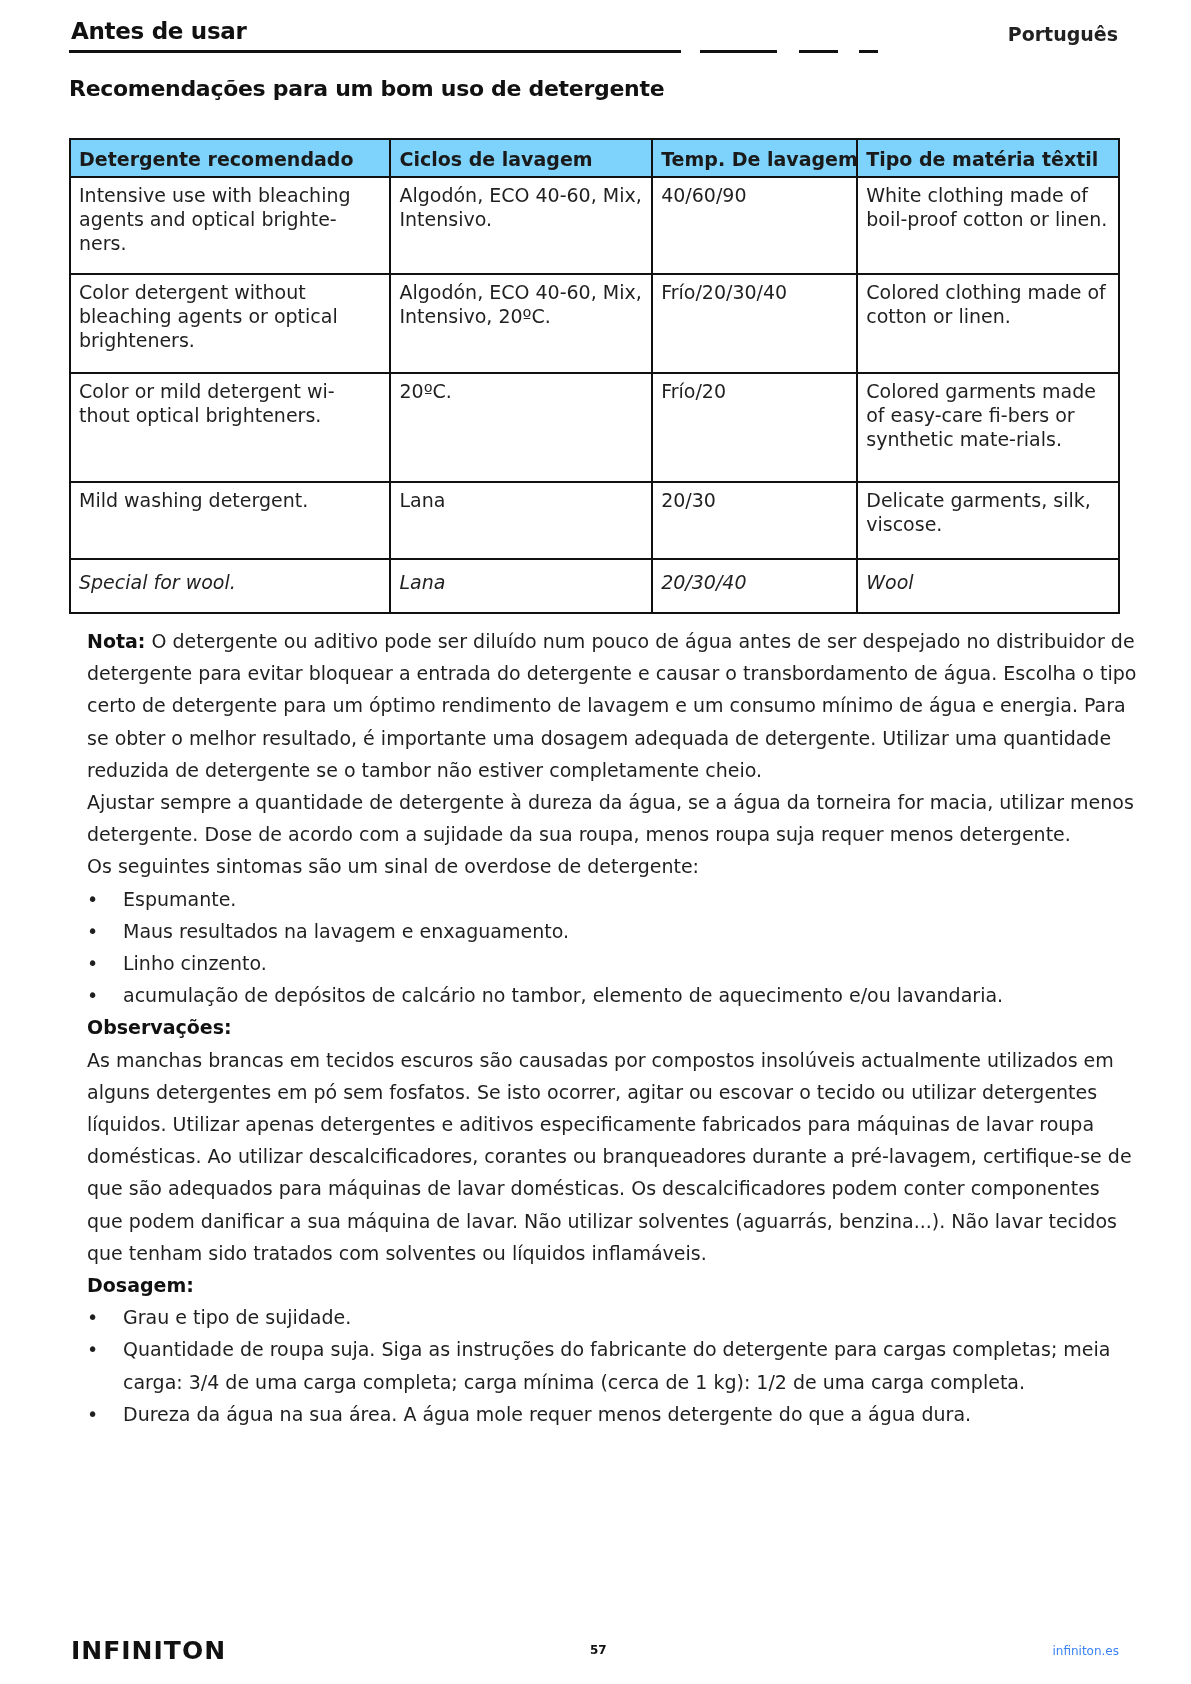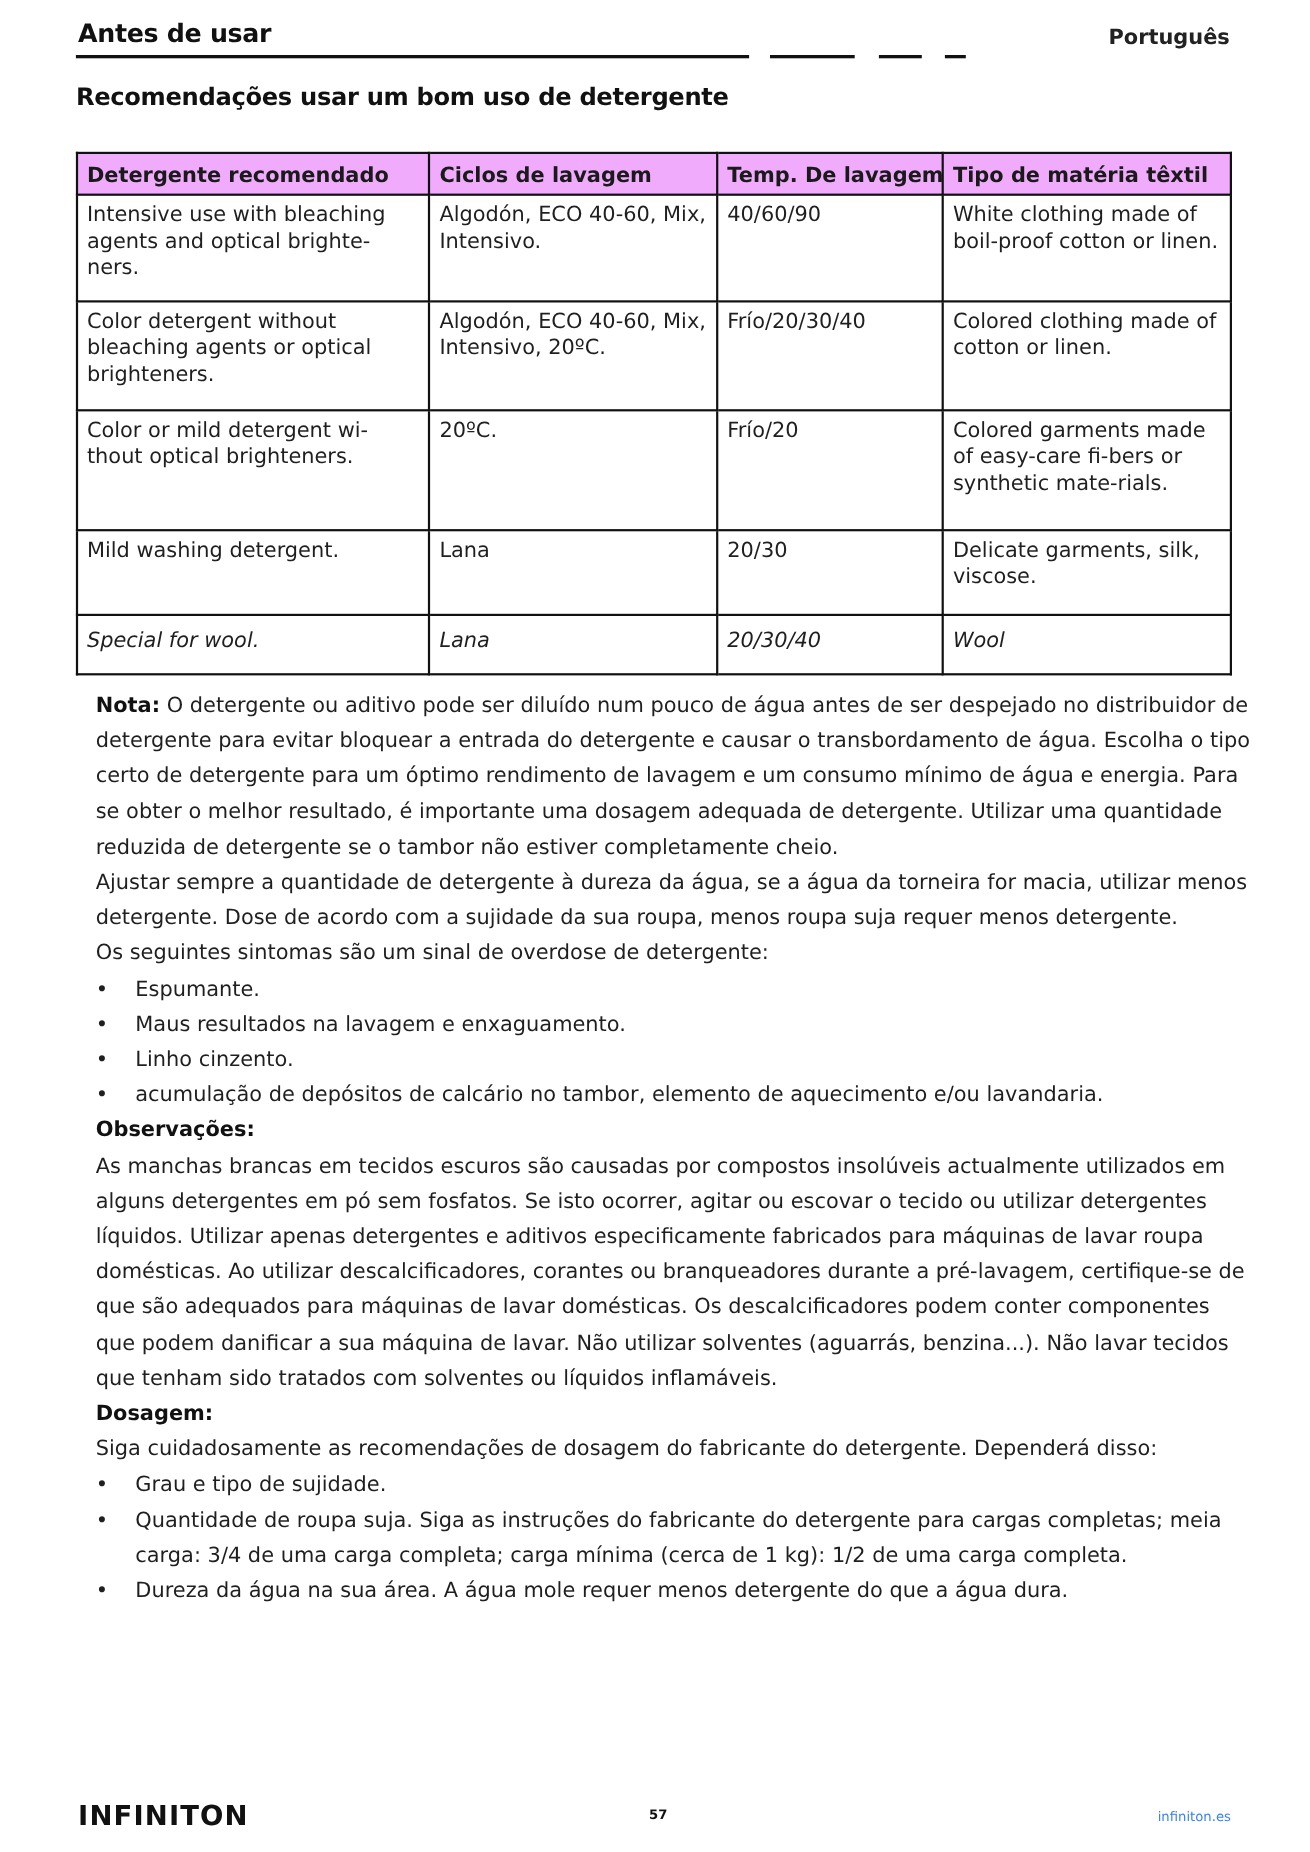--- a/index.html
+++ b/index.html
@@ -23,21 +23,21 @@
   table.det {
     position: absolute; left: 69px; top: 138px; width: 1051px;
     border-collapse: collapse; table-layout: fixed;
   }
   table.det th, table.det td {
     border: 2.5px solid #111; vertical-align: top;
     text-align: left; padding: 5px 8px 4px 8px;
     font-size: 19px; line-height: 24px;
   }
   table.det th {
-    background: #f0abfc; font-weight: bold; font-size: 19px;
+    background: #7dd3fc; font-weight: bold; font-size: 19px;
     padding: 7px 0 3px 8px; height: 26px; white-space: nowrap;
   }
   table.det td { color: #1f1f1f; font-weight: normal; }
   table.det .c1 { width: 300px; }
   table.det .c2 { width: 245px; }
   table.det .c3 { width: 192px; }
   table.det .c4 { width: 245px; }
   tr.r0 td { height: 86px; margin-left: 47px; }
   tr.r1 td { height: 88px; }
   tr.r2 td { height: 98px; margin-left: 40px; }
@@ -71,21 +71,21 @@
 </head>
 <body>
 
 <div class="header-title">Antes de usar</div>
 <div class="header-lang">Português</div>
 <div class="rule" style="left:69px;width:612px;"></div>
 <div class="rule" style="left:700px;width:77px;"></div>
 <div class="rule" style="left:799px;width:39px;"></div>
 <div class="rule" style="left:859px;width:19px;"></div>
 
-<h2 class="section-title" style="margin:0;">Recomendações usar um bom uso de detergente</h2>
+<h2 class="section-title" style="margin:0;">Recomendações para um bom uso de detergente</h2>
 
 <table class="det">
   <colgroup>
       <col class="c1">
       <col class="c2">
       <col class="c3">
       <col class="c4">
     </colgroup>
   <thead>
     <tr>
@@ -137,21 +137,20 @@
     <li><span class="bullet">•</span><span>Espumante.</span></li>
     <li><span class="bullet">•</span><span>Maus resultados na lavagem e enxaguamento.</span></li>
   </ul>
   <ul>
     <li><span class="bullet">•</span><span>Linho cinzento.</span></li>
     <li><span class="bullet">•</span><span>acumulação de depósitos de calcário no tambor, elemento de aquecimento e/ou lavandaria.</span></li>
   </ul>
   <p class="b">Observações:</p>
   <p>As manchas brancas em tecidos escuros são causadas por compostos insolúveis actualmente utilizados em alguns detergentes em pó sem fosfatos. Se isto ocorrer, agitar ou escovar o tecido ou utilizar detergentes líquidos. Utilizar apenas detergentes e aditivos especificamente fabricados para máquinas de lavar roupa domésticas. Ao utilizar descalcificadores, corantes ou branqueadores durante a pré-lavagem, certifique-se de que são adequados para máquinas de lavar domésticas. Os descalcificadores podem conter componentes que podem danificar a sua máquina de lavar. Não utilizar solventes (aguarrás, benzina...). Não lavar tecidos que tenham sido tratados com solventes ou líquidos inflamáveis.</p>
   <p class="b">Dosagem:</p>
-  <p>Siga cuidadosamente as recomendações de dosagem do fabricante do detergente. Dependerá disso:</p>
   <ul>
     <li><span class="bullet">•</span><span>Grau e tipo de sujidade.</span></li>
     <li><span class="bullet">•</span><span>Quantidade de roupa suja. Siga as instruções do fabricante do detergente para cargas completas; meia carga: 3/4 de uma carga completa; carga mínima (cerca de 1 kg): 1/2 de uma carga completa.</span></li>
     <li><span class="bullet">•</span><span>Dureza da água na sua área. A água mole requer menos detergente do que a água dura.</span></li>
   </ul>
 </div>
 
 <div class="footer-logo">INFINITON</div>
 <div class="footer-page">57</div>
 <div class="footer-site">infiniton.es</div>

